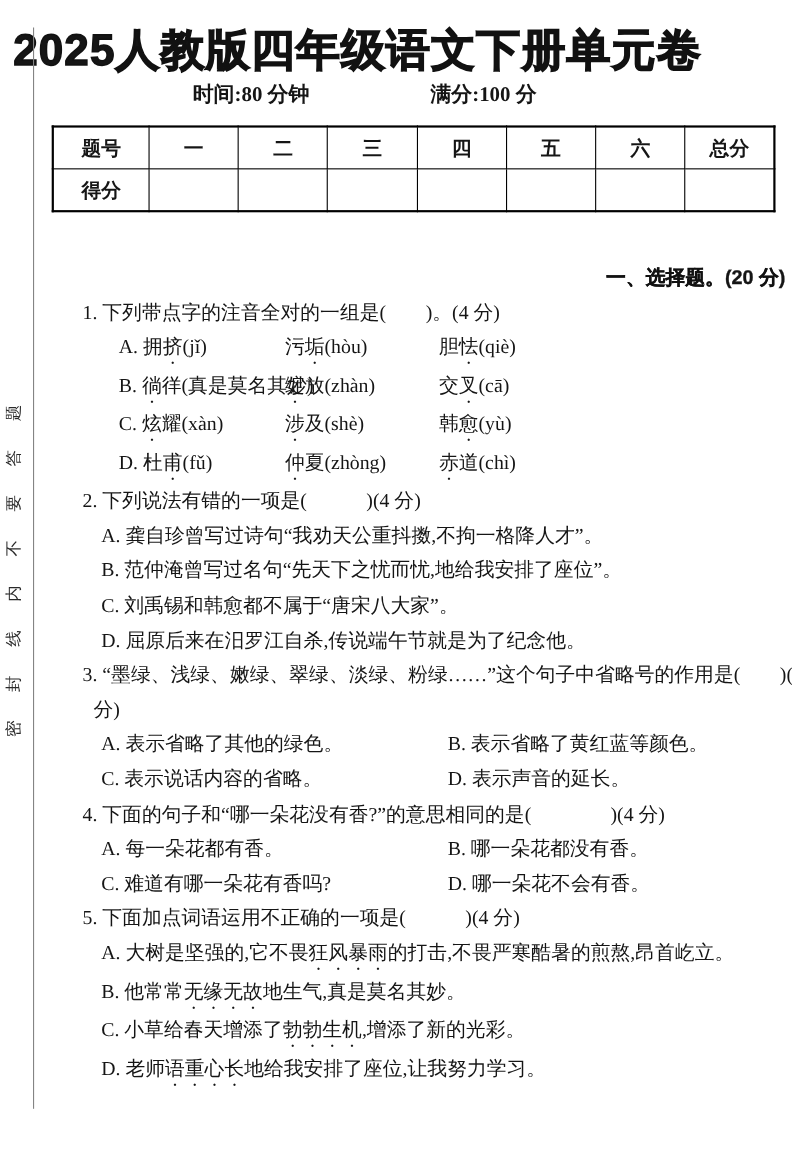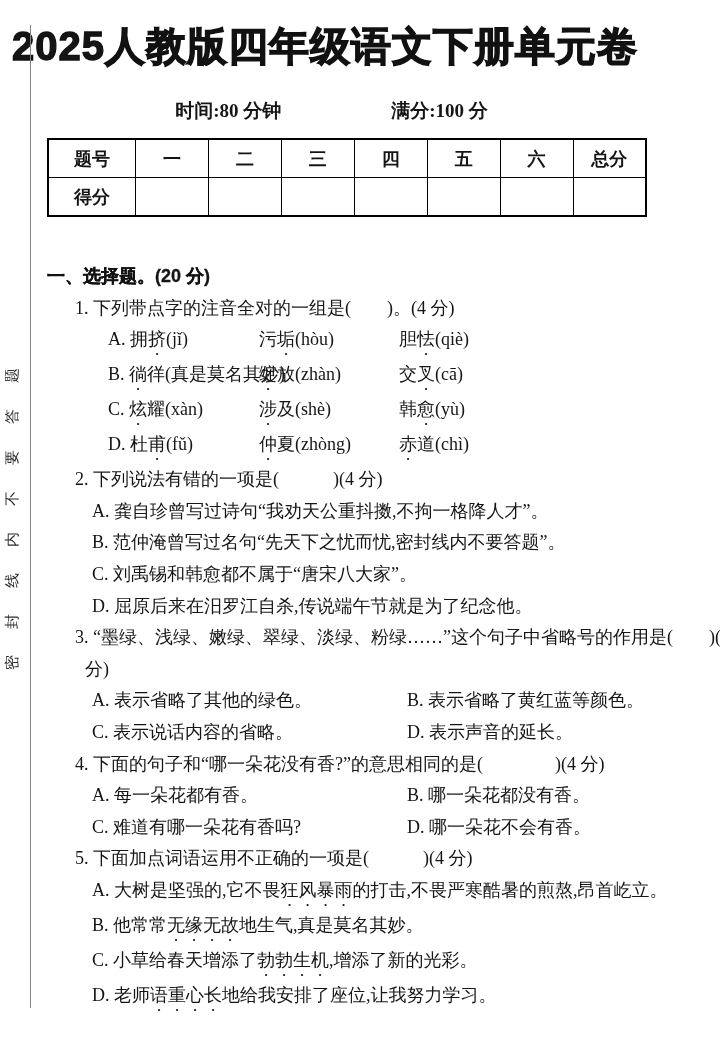--- a/index.html
+++ b/index.html
@@ -19,39 +19,39 @@
   .title{
     margin:24px 0 0 0; font-family:"Liberation Sans","DejaVu Sans",sans-serif;
     font-size:40px; line-height:44px; font-weight:bold; -webkit-text-stroke:1.3px #111;
     letter-spacing:1px;
   }
   .subtitle{
     margin:18px 0 0 0; font-family:"Liberation Sans","DejaVu Sans",sans-serif;
     font-size:27px; line-height:30px; font-weight:bold; -webkit-text-stroke:0.7px #111;
   }
   .meta{
-    margin-top:32px; line-height:22px; font-size:19px; font-weight:bold;
+    margin-top:8px; line-height:22px; font-size:19px; font-weight:bold;
     display:flex; justify-content:center; gap:110px;padding-left:13px;
   }
   
   .score-table{
-    margin:16px 0 0 47px; width:600px; border-collapse:collapse; table-layout:fixed;
+    margin:16px 0 0 47px; width:658px; border-collapse:collapse; table-layout:fixed;
     border:2px solid #000;
   }
   .score-table td{
     border:1px solid #000; height:35px; text-align:center; vertical-align:middle;
     font-family:"Liberation Sans","DejaVu Sans",sans-serif; font-size:18px; font-weight:bold;
   }
   .score-table td.col-label{width:84px;}
   
   .content{margin:44px 6px 0 47px; font-size:18px;}
   .line{line-height:31.6px; white-space:nowrap;}
   .sec-title{
     font-family:"Liberation Sans","DejaVu Sans",sans-serif; font-weight:bold;
-    font-size:18px; -webkit-text-stroke:0.3px #111;
+    font-size:18px;text-align:right; -webkit-text-stroke:0.3px #111;
   }
   .stem{padding-left:28px;}
   .stem-wrap{padding-left:38px;}
   .opt-row{padding-left:45px;}
   .cols3 .c0{display:inline-block; width:151px;margin-left:16px;}
   .cols3 .c1{display:inline-block; width:140px;}
   .cols2 .c0{display:inline-block; width:315px;}
   .em{
     text-emphasis:filled dot #151515; text-emphasis-position:under left;
     -webkit-text-emphasis:filled dot #151515; -webkit-text-emphasis-position:under left;
@@ -104,21 +104,21 @@
         <div class="question">
           <div class="line stem">1. 下列带点字的注音全对的一组是(　　)。(4 分)</div>
           <div class="line opt-row cols3"><span class="cell c0"><span>A. 拥</span><span class="em">挤</span><span>(jǐ)</span></span><span class="cell c1"><span>污</span><span class="em">垢</span><span>(hòu)</span></span><span class="cell c2"><span>胆</span><span class="em">怯</span><span>(qiè)</span></span></div>
           <div class="line opt-row cols3"><span class="cell c0"><span>B. </span><span class="em">徜</span><span>徉(真是莫名其妙)</span></span><span class="cell c1"><span class="em">绽</span><span>放(zhàn)</span></span><span class="cell c2"><span>交</span><span class="em">叉</span><span>(cā)</span></span></div>
           <div class="line opt-row cols3"><span class="cell c0"><span>C. </span><span class="em">炫</span><span>耀(xàn)</span></span><span class="cell c1"><span class="em">涉</span><span>及(shè)</span></span><span class="cell c2"><span>韩</span><span class="em">愈</span><span>(yù)</span></span></div>
           <div class="line opt-row cols3"><span class="cell c0"><span>D. 杜</span><span class="em">甫</span><span>(fǔ)</span></span><span class="cell c1"><span class="em">仲</span><span>夏(zhòng)</span></span><span class="cell c2"><span class="em">赤</span><span>道(chì)</span></span></div>
         </div>
         <div class="question">
           <div class="line stem">2. 下列说法有错的一项是(　　　)(4 分)</div>
           <div class="line opt-row full"><span class="cell c0"><span>A. 龚自珍曾写过诗句“我劝天公重抖擞,不拘一格降人才”。</span></span></div>
-          <div class="line opt-row full"><span class="cell c0"><span>B. 范仲淹曾写过名句“先天下之忧而忧,密封线内不要答题”。</span></span></div>
+          <div class="line opt-row full"><span class="cell c0"><span>B. 范仲淹曾写过名句“先天下之忧而忧,地给我安排了座位”。</span></span></div>
           <div class="line opt-row full"><span class="cell c0"><span>C. 刘禹锡和韩愈都不属于“唐宋八大家”。</span></span></div>
           <div class="line opt-row full"><span class="cell c0"><span>D. 屈原后来在汨罗江自杀,传说端午节就是为了纪念他。</span></span></div>
         </div>
         <div class="question">
           <div class="line stem">3. “墨绿、浅绿、嫩绿、翠绿、淡绿、粉绿……”这个句子中省略号的作用是(　　)(4</div>
           <div class="line stem stem-wrap">分)</div>
           <div class="line opt-row cols2"><span class="cell c0"><span>A. 表示省略了其他的绿色。</span></span><span class="cell c1"><span>B. 表示省略了黄红蓝等颜色。</span></span></div>
           <div class="line opt-row cols2"><span class="cell c0"><span>C. 表示说话内容的省略。</span></span><span class="cell c1"><span>D. 表示声音的延长。</span></span></div>
         </div>
         <div class="question">

